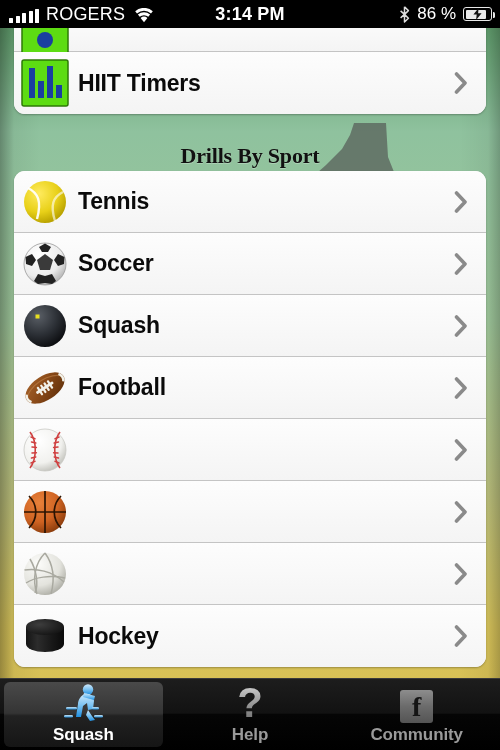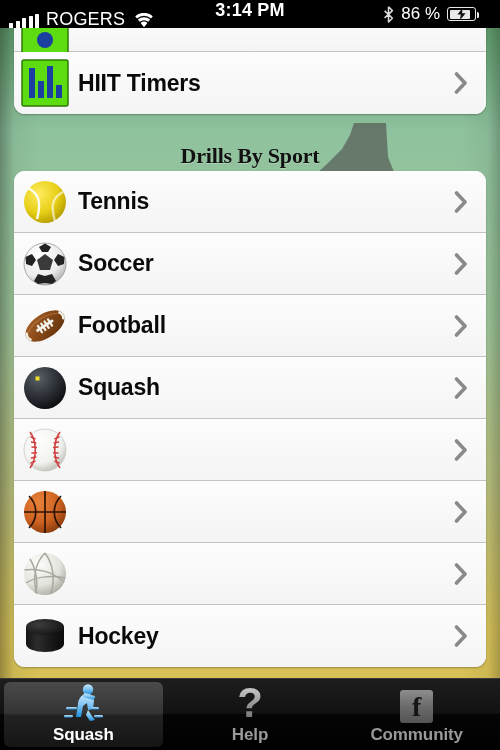--- a/index.html
+++ b/index.html
@@ -14,41 +14,41 @@
     position:relative;
     width:500px; height:750px;
     overflow:hidden;
   }
 
   
   #statusbar {
     position:absolute; top:0; left:0;
     width:500px; height:28px;
     background:#000;
-    display:flex; 
+    display:flex; align-items:center;
     color:#fff;
     z-index:40;
   }
   .sb-left { display:flex; align-items:flex-end; gap:7px; padding-left:9px; }
   .sb-signal { display:flex; align-items:flex-end; gap:2.5px; height:14px; }
   .sb-signal i { display:block; width:4px; background:#fff; border-radius:0.5px; }
   .sb-signal i:nth-child(1){height:5px;}
   .sb-signal i:nth-child(2){height:7px;}
   .sb-signal i:nth-child(3){height:10px;}
   .sb-signal i:nth-child(4){height:12px;}
   .sb-signal i:nth-child(5){height:14px;}
   .sb-carrier { font-size:18px; font-weight:400; letter-spacing:0.2px; line-height:18px; }
   .sb-wifi { margin-left:2px; position:relative; width:20px; height:15px; }
   .sb-wifi svg { position:absolute; bottom:0; left:0; }
   .sb-center {
     position:absolute; left:0; right:0; text-align:center;
     font-size:18px; font-weight:700; letter-spacing:0.2px;
   }
   .sb-right {
-    margin-left:auto; display:flex; align-items:center; gap:7px; padding-right:24px;
+    margin-left:auto; display:flex; align-items:center; gap:7px; padding-right:8px;
   }
   .sb-bt { width:11px; height:17px; }
   .sb-batt-text { font-size:17px; font-weight:400; }
   .sb-batt {
     position:relative; width:29px; height:14px;
     border:1.5px solid #e8e8e8; border-radius:3px;
     display:flex; align-items:center; justify-content:center;
   }
   .sb-batt:after {
     content:""; position:absolute; right:-4px; top:4px;
@@ -302,20 +302,42 @@
             <circle cx="23" cy="23" r="21" fill="url(#gS)" stroke="#999" stroke-width="0.8"></circle>
             <polygon points="23,13 31,19 28,29 18,29 15,19" fill="#3a3a3a"></polygon>
             <polygon points="23,2.4 29,6 26,11 20,11 17,6" fill="#222"></polygon>
             <polygon points="3.5,16 10,13 14,19 10,25 4,23" fill="#222"></polygon>
             <polygon points="42.5,16 36,13 32,19 36,25 42,23" fill="#222"></polygon>
             <polygon points="12,40 16,33 23,35 23,42 16,43" fill="#222"></polygon>
             <polygon points="34,40 30,33 23,35 23,42 30,43" fill="#222"></polygon>
           </svg>
         </div>
         <span class="row-label">Soccer</span>
+        <span class="chevron">
+          <svg width="14" height="22" viewBox="0 0 14 22">
+              <path d="M2.5 2 L11 11 L2.5 20" stroke="#8a8a8a" stroke-width="3.6" fill="none" stroke-linecap="round" stroke-linejoin="round"></path>
+            </svg>
+        </span>
+      </div>
+
+      <div class="row">
+        <div class="row-icon">
+          <svg width="46" height="46" viewBox="0 0 46 46">
+            <defs>
+                <radialGradient id="gQ" cx="34%" cy="26%" r="78%">
+              <stop offset="0%" stop-color="#5a5f66"></stop>
+                  <stop offset="55%" stop-color="#2e3238"></stop>
+                  <stop offset="100%" stop-color="#0c0d10"></stop>
+            </radialGradient>
+              </defs>
+            <circle cx="23" cy="23" r="21" fill="url(#gQ)"></circle>
+            <rect x="13.5" y="11.5" width="4" height="4" fill="#e8e020"></rect>
+          </svg>
+        </div>
+        <span class="row-label">Squash</span>
         <span class="chevron">
           <svg width="14" height="22" viewBox="0 0 14 22">
               <path d="M2.5 2 L11 11 L2.5 20" stroke="#8a8a8a" stroke-width="3.6" fill="none" stroke-linecap="round" stroke-linejoin="round"></path>
             </svg>
         </span>
       </div>
 
       <div class="row">
         <div class="row-icon">
           <svg width="48" height="48" viewBox="0 0 48 48">
@@ -335,42 +357,20 @@
                 <rect x="21" y="19" width="2.2" height="9.6" rx="0.8"></rect>
                 <rect x="25" y="19" width="2.2" height="9.6" rx="0.8"></rect>
                 <rect x="29" y="19" width="2.2" height="9.6" rx="0.8"></rect>
               </g>
               <path d="M5 19.5 A22 12 0 0 0 5 28.5" stroke="#f2f2ea" stroke-width="2.4" fill="none"></path>
               <path d="M43 19.5 A22 12 0 0 1 43 28.5" stroke="#f2f2ea" stroke-width="2.4" fill="none"></path>
             </g>
           </svg>
         </div>
         <span class="row-label">Football</span>
-        <span class="chevron">
-          <svg width="14" height="22" viewBox="0 0 14 22">
-              <path d="M2.5 2 L11 11 L2.5 20" stroke="#8a8a8a" stroke-width="3.6" fill="none" stroke-linecap="round" stroke-linejoin="round"></path>
-            </svg>
-        </span>
-      </div>
-
-      <div class="row">
-        <div class="row-icon">
-          <svg width="46" height="46" viewBox="0 0 46 46">
-            <defs>
-                <radialGradient id="gQ" cx="34%" cy="26%" r="78%">
-              <stop offset="0%" stop-color="#5a5f66"></stop>
-                  <stop offset="55%" stop-color="#2e3238"></stop>
-                  <stop offset="100%" stop-color="#0c0d10"></stop>
-            </radialGradient>
-              </defs>
-            <circle cx="23" cy="23" r="21" fill="url(#gQ)"></circle>
-            <rect x="13.5" y="11.5" width="4" height="4" fill="#e8e020"></rect>
-          </svg>
-        </div>
-        <span class="row-label">Squash</span>
         <span class="chevron">
           <svg width="14" height="22" viewBox="0 0 14 22">
               <path d="M2.5 2 L11 11 L2.5 20" stroke="#8a8a8a" stroke-width="3.6" fill="none" stroke-linecap="round" stroke-linejoin="round"></path>
             </svg>
         </span>
       </div>
 
       <div class="row">
         <div class="row-icon">
           <svg width="46" height="46" viewBox="0 0 46 46">

